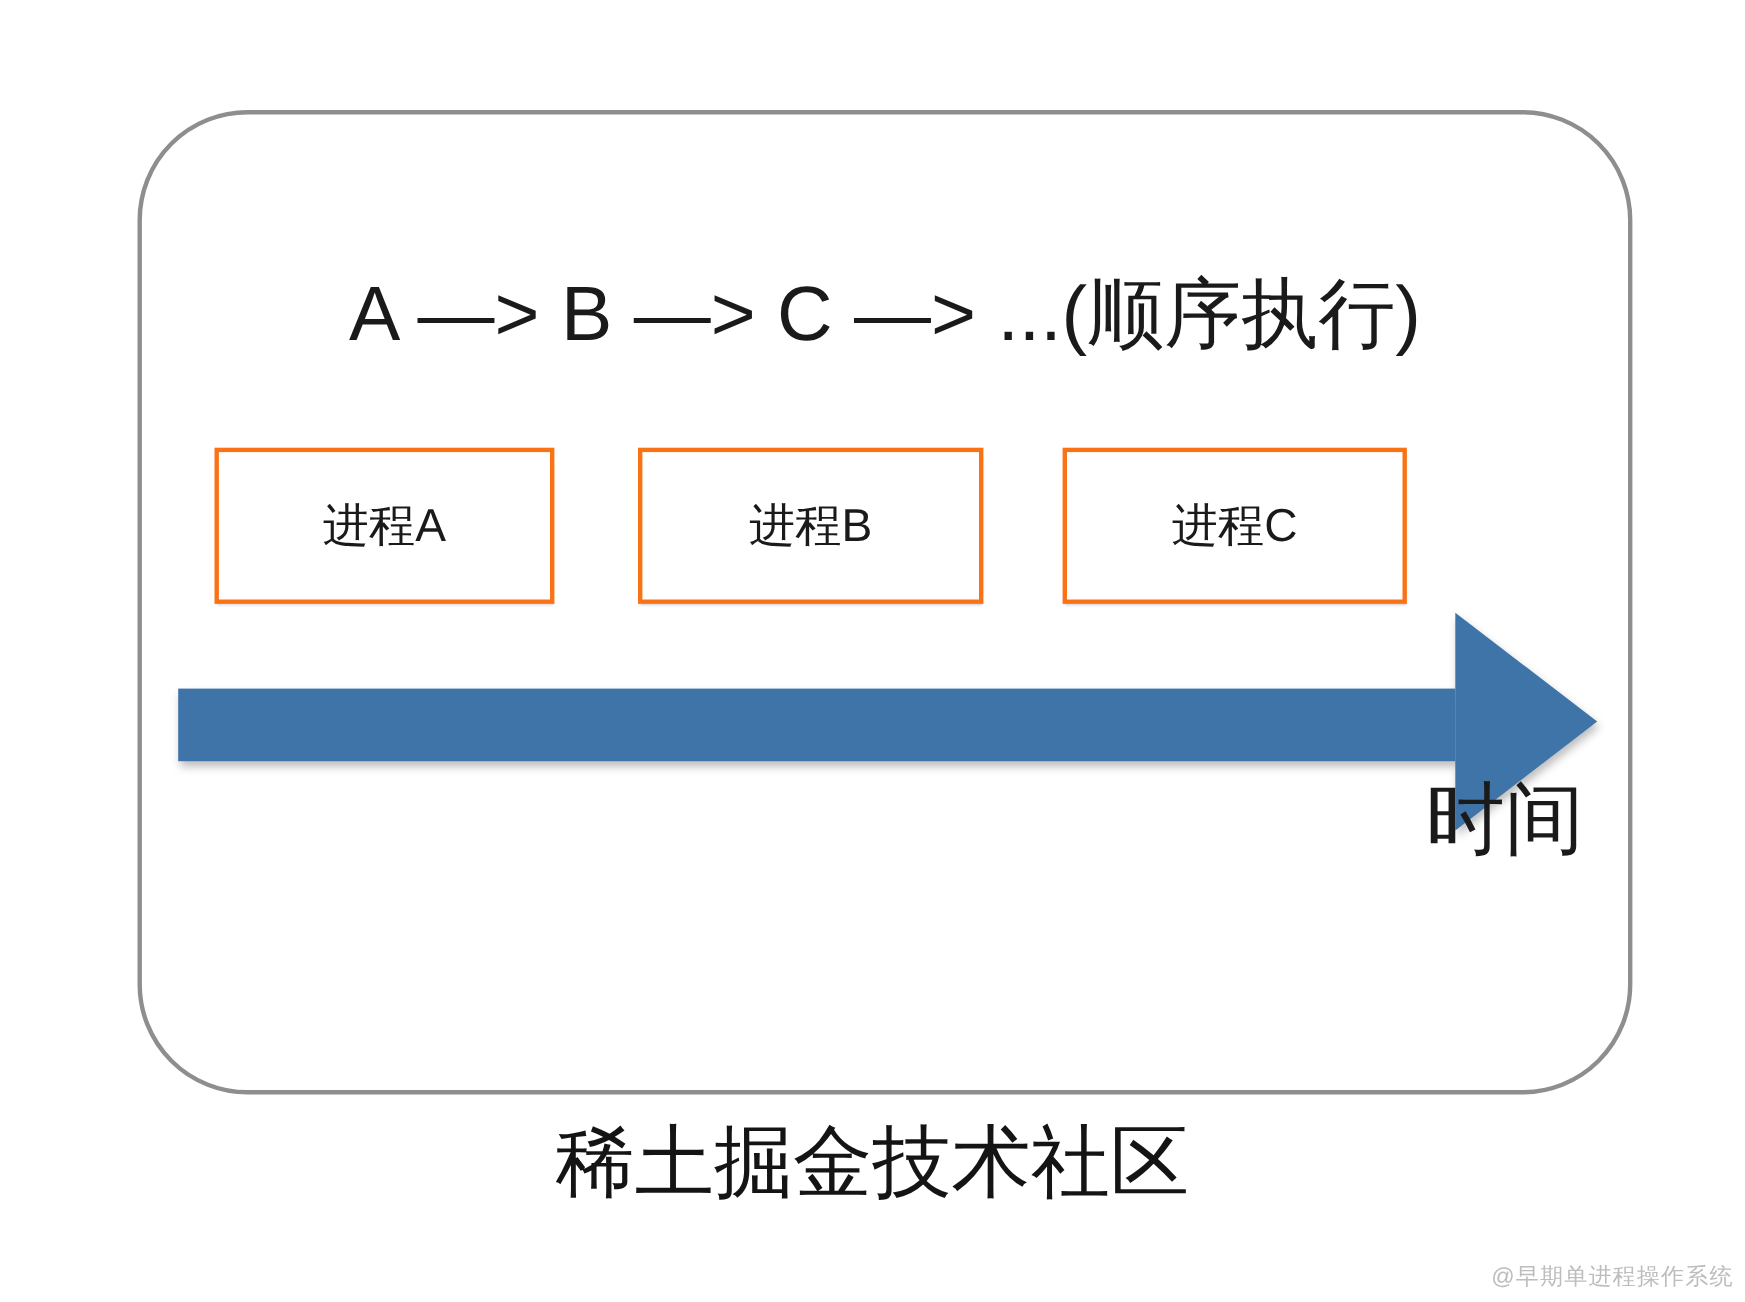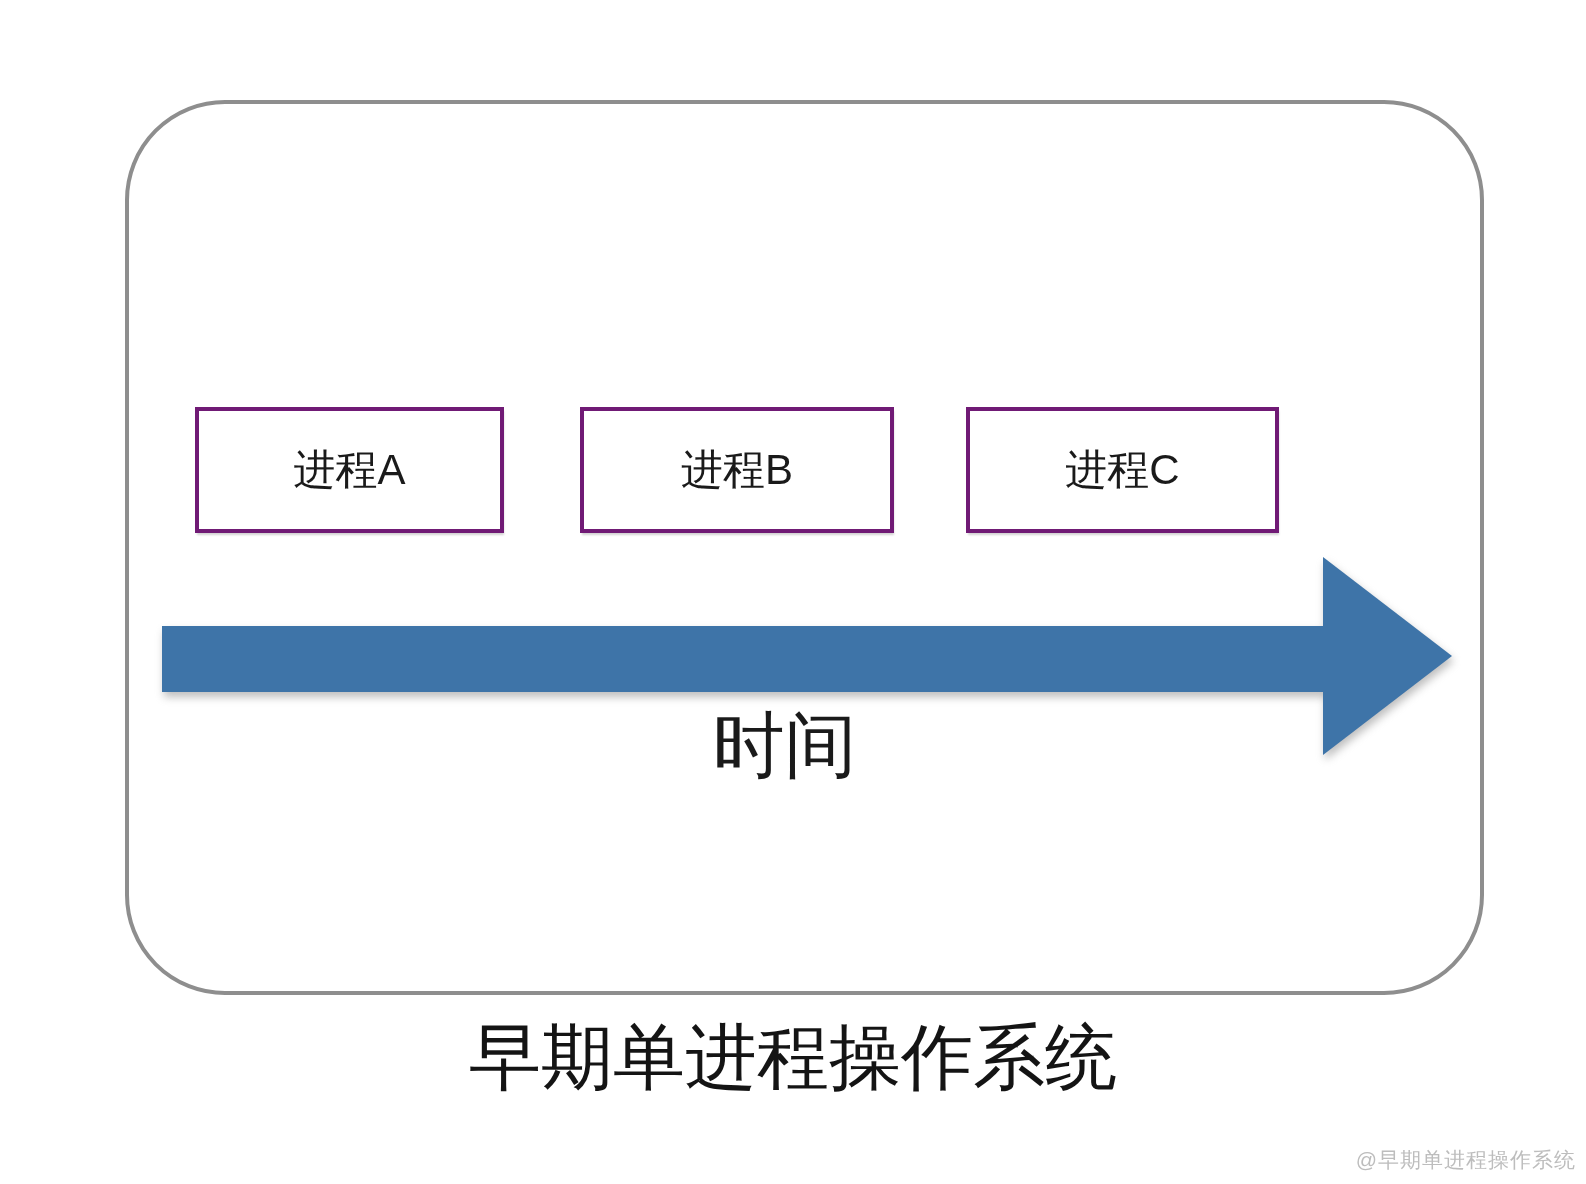--- a/index.html
+++ b/index.html
@@ -38,22 +38,22 @@
     line-height: 1.15;
     font-weight: 400;
     color: #1a1a1a;
     letter-spacing: 0px;
     white-space: nowrap;
   }
   
   .pbox {
     position: absolute;
     top: 303px;
-    height: 126px;
-    border: 4px solid #701a75;
+    height: 142px;
+    border: 4px solid #f97316;
     background: #ffffff;
     box-shadow: 1px 3px 2px -1px rgba(0,0,0,0.18);
     display: flex;
     align-items: center;
     justify-content: center;
   }
   .pbox-a { left: 66px;  width: 309px; }
   .pbox-b { left: 451px; width: 314px; }
   .pbox-c { left: 837px; width: 313px; }
   .pbox span {
@@ -88,21 +88,21 @@
     border-bottom: 99px solid transparent;
     border-left: 129px solid #3e74a8;
   }
   
   .time-label {
     position: absolute;
     left: 0;
     top: 602px;
     width: 100%;
     padding-right: 40px;
-    text-align: center;
+    text-align: right;
     font-size: 72px;
     line-height: 1.1;
     color: #1a1a1a;
     font-weight: 400;
   }
   
   .caption {
     position: absolute;
     left: 0;
     top: 1018px;
@@ -125,20 +125,21 @@
     letter-spacing: 1px;
   }
 </style>
 </head>
 <body>
 
 <div class="canvas">
 
   <div class="os-frame">
 
+    <div class="sequence">A —&gt; B —&gt; C —&gt; ...(顺序执行)</div>
 
     <div class="pbox pbox-a">
       <span>进程A</span>
     </div>
 
     <div class="pbox pbox-c">
       <span>进程C</span>
     </div>
 
     <div class="pbox pbox-b">
@@ -147,17 +148,17 @@
 
     <div class="arrow">
       <div class="arrow-shaft"></div>
       <div class="arrow-head"></div>
     </div>
 
     <div class="time-label">时间</div>
 
   </div>
 
-  <div class="caption">早期单进程操作系统</div>
+  <div class="caption">稀土掘金技术社区</div>
 
   <div class="watermark">@早期单进程操作系统</div>
 
 </div>
 
 </body></html>

